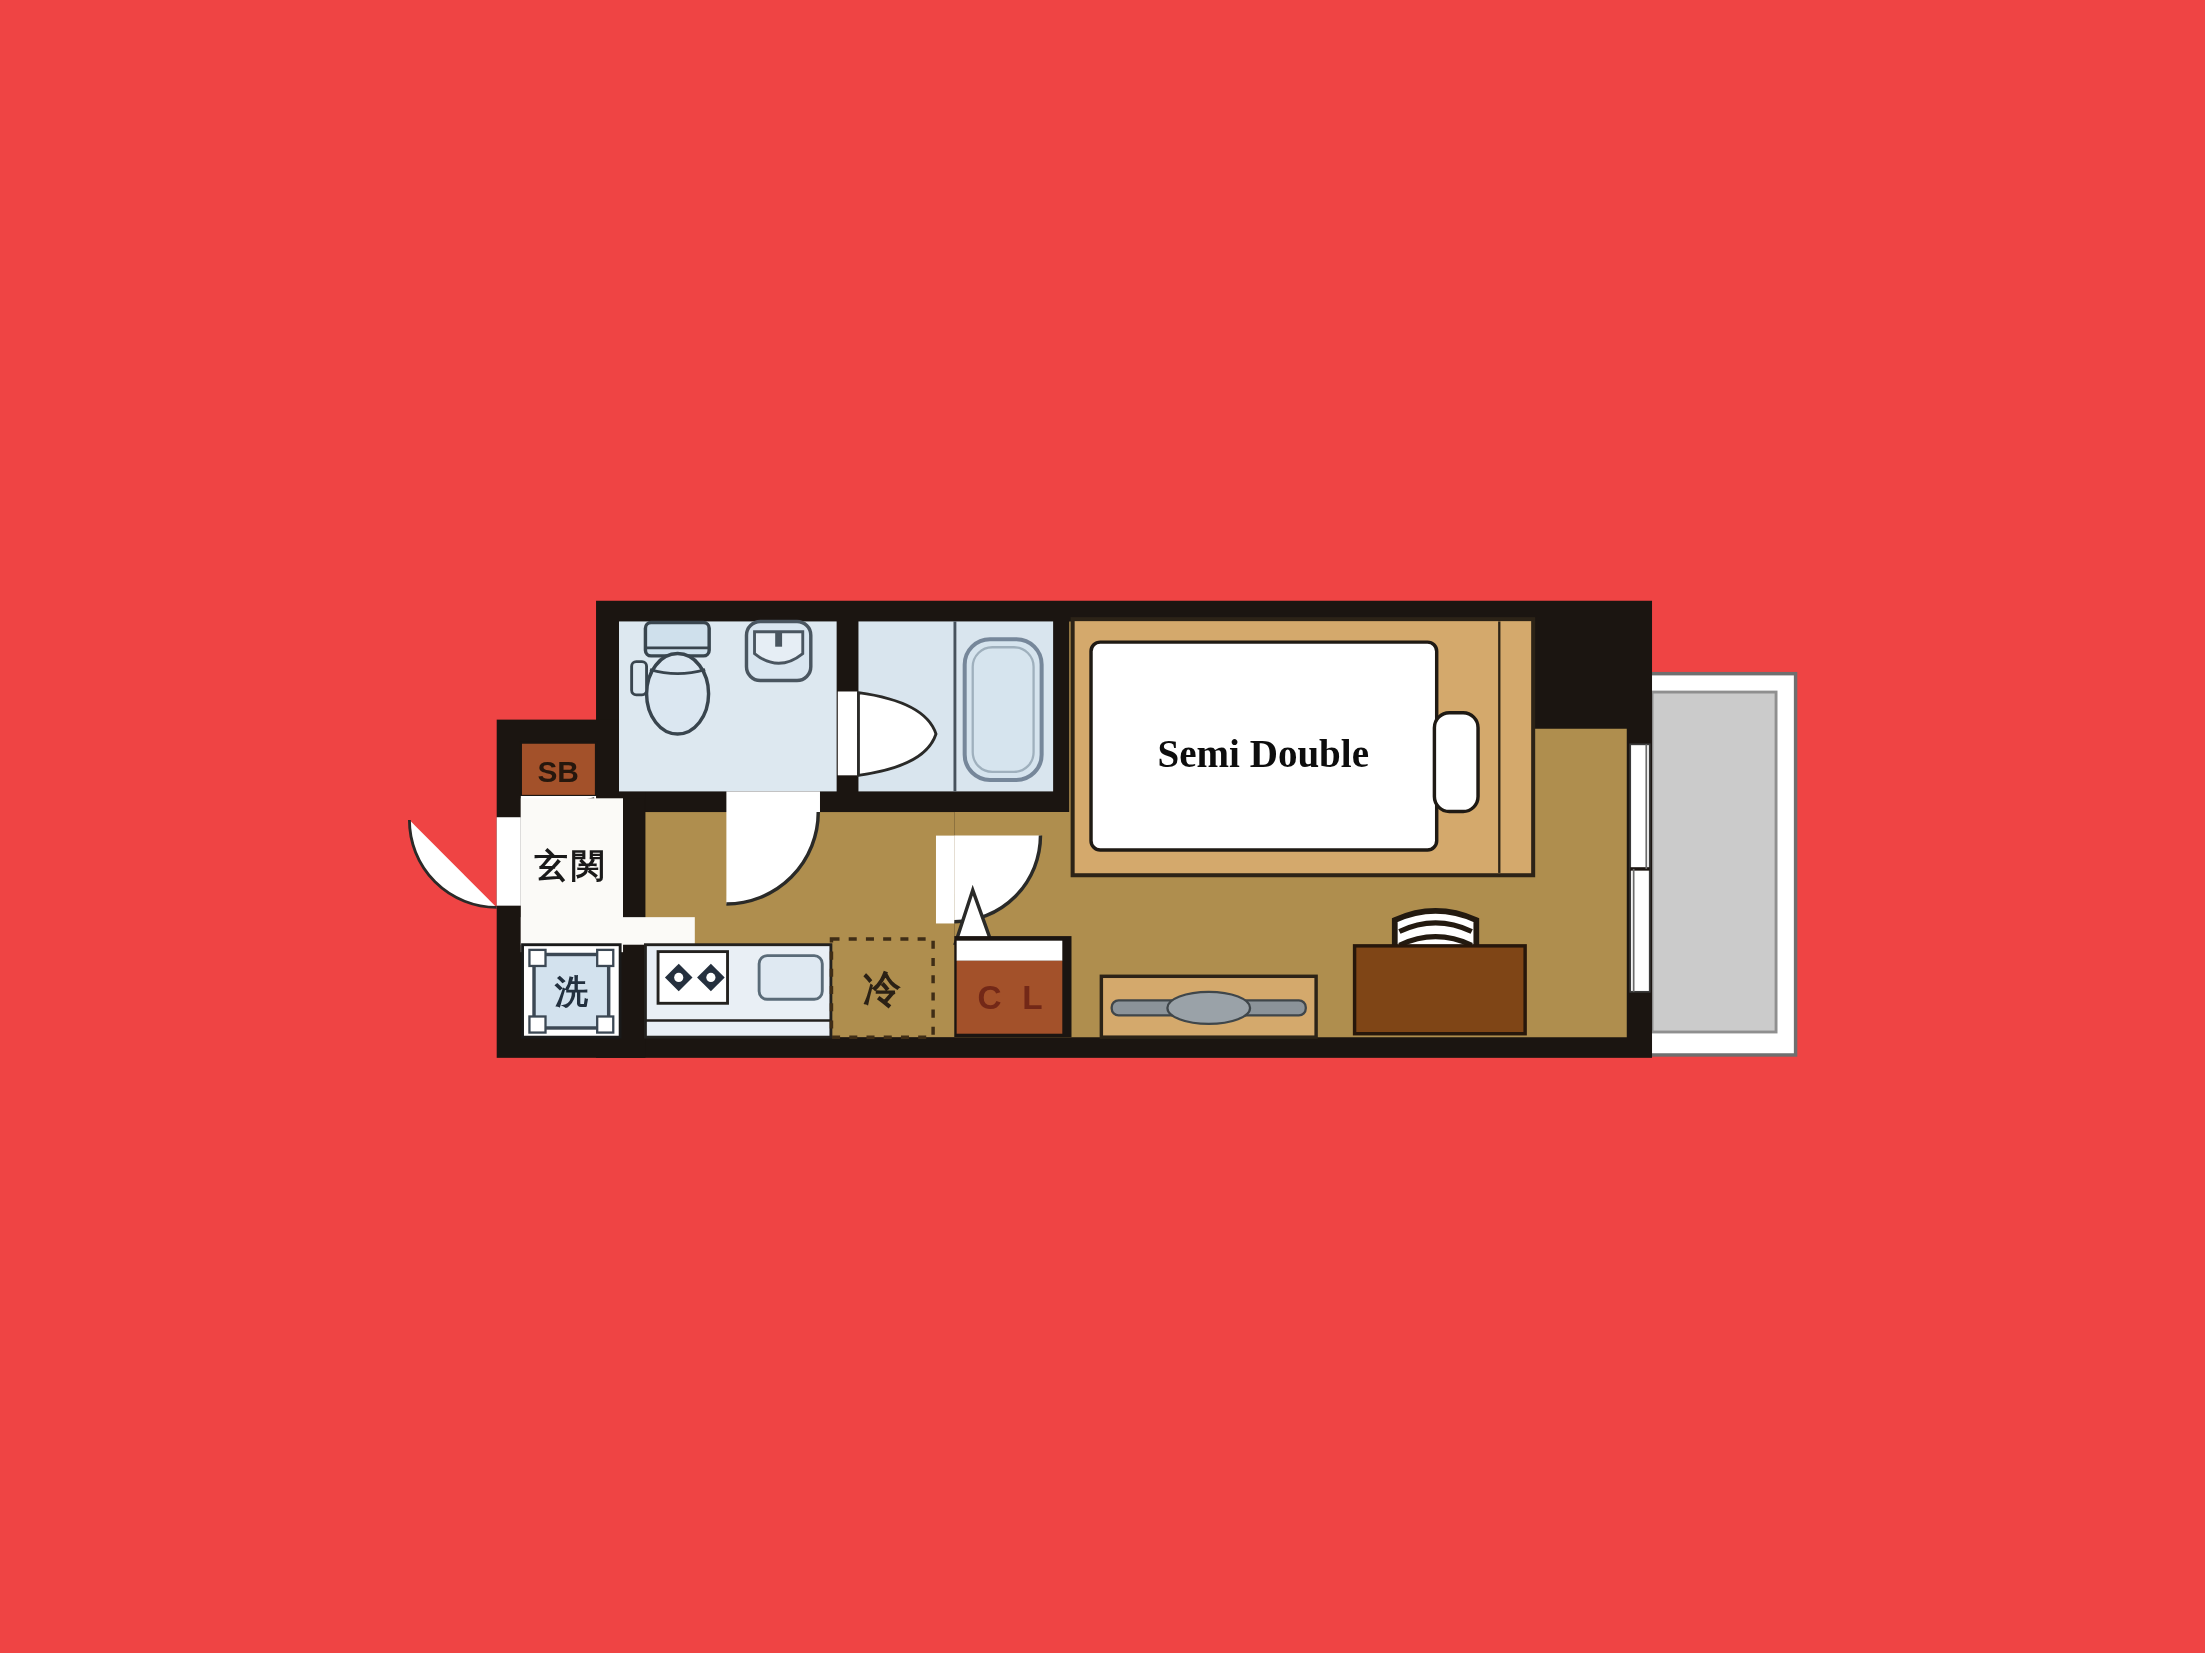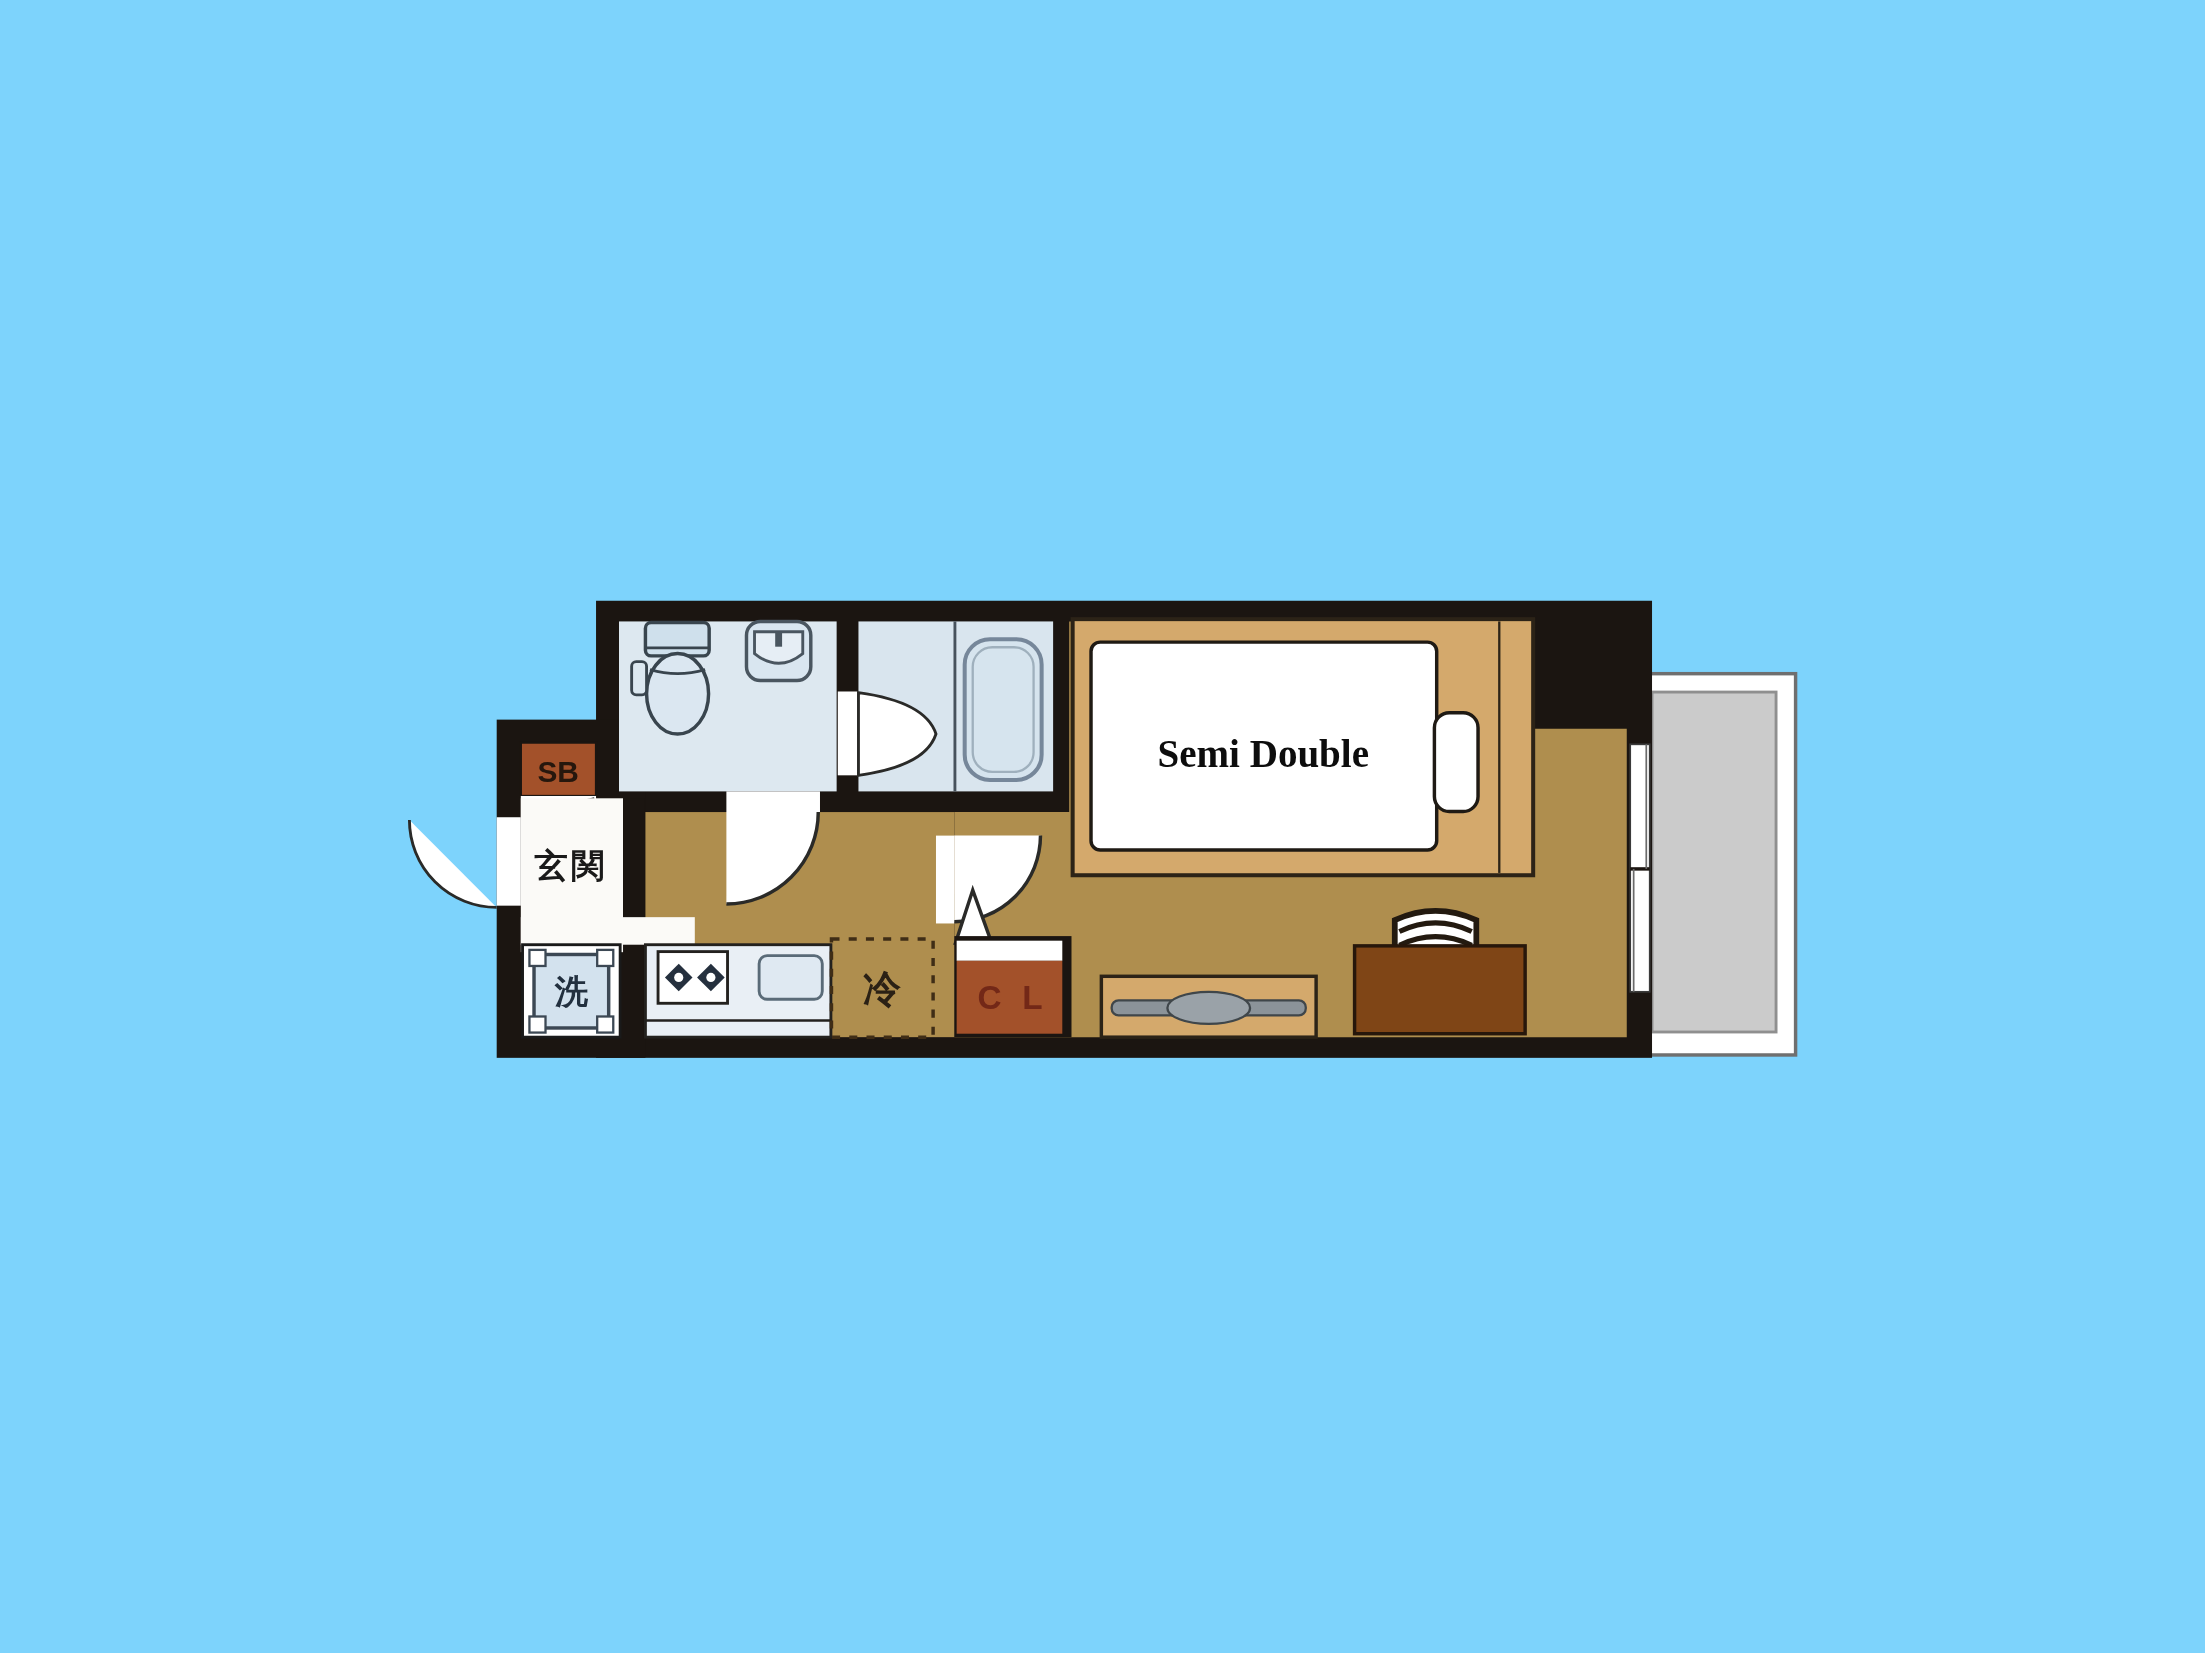--- a/index.html
+++ b/index.html
@@ -1,16 +1,16 @@
 <!DOCTYPE html>
 <html style="font-size:9.2px"><head>
 <meta charset="utf-8">
 <style>
   html,body{margin:0;padding:0;background:#ffffff;}
-  .stage{width:2205px;height:1654px;background:#7dd3fc;position:relative;}
+  .stage{width:2205px;height:1654px;background:#ef4444;position:relative;}
   svg{display:block;}
   text{font-family:"Liberation Sans","DejaVu Sans",sans-serif;}
   .kanji{font-family:"Liberation Sans","DejaVu Sans",sans-serif;font-weight:bold;}
   .bedlabel{font-family:"Liberation Serif","DejaVu Serif",serif;font-weight:bold;}
   .boxlabel{font-weight:bold;letter-spacing:10px;}
 </style>
 </head>
 <body>
 
 <div class="stage">

